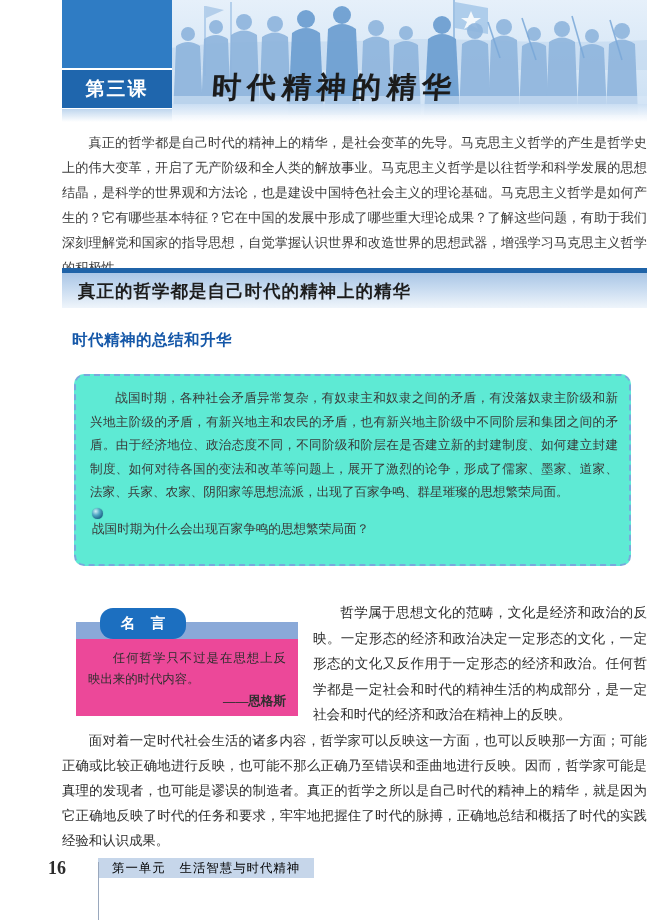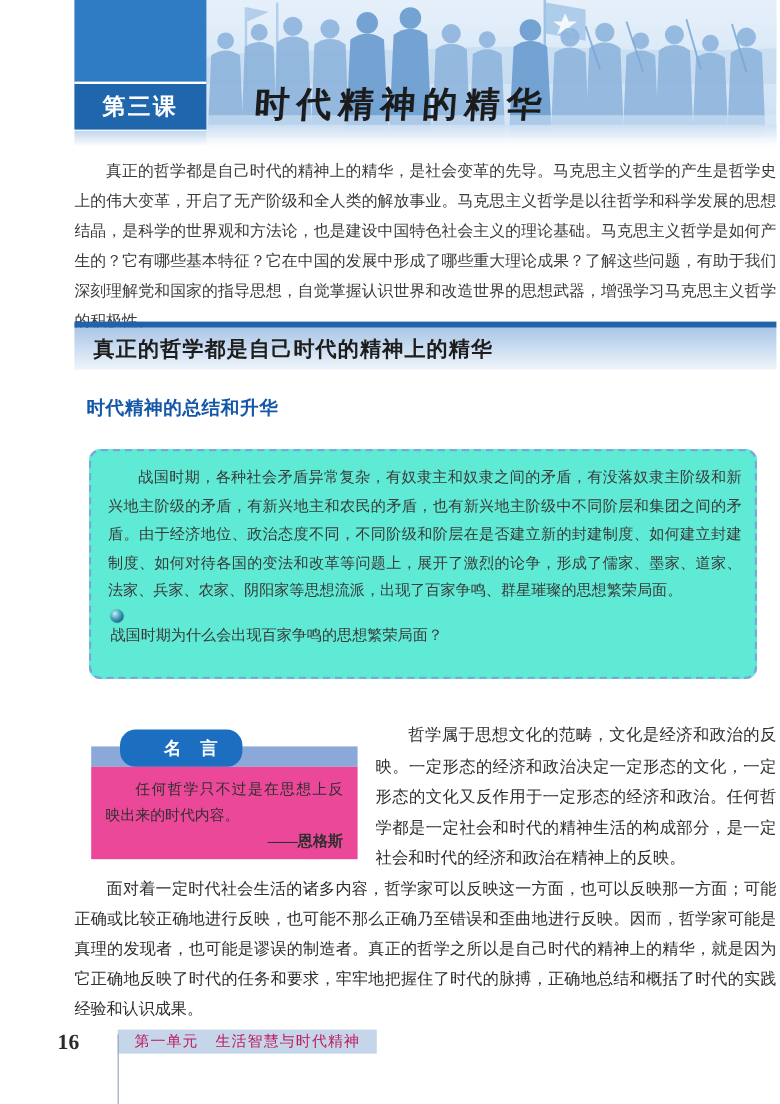--- a/index.html
+++ b/index.html
@@ -237,21 +237,20 @@
     background: #1c6fc0;
     color: #ffffff;
     font-size: 14.5px;
     font-weight: 700;
     letter-spacing: 6px;
     text-indent: 6px;
     display: flex;
     align-items: center;
     justify-content: center;
     font-family: "Liberation Serif", "DejaVu Serif", serif;
-    padding-left: 16px;
   }
   .quote-body {
     position: absolute;
     left: 0;
     top: 31px;
     width: 222px;
     height: 77px;
     background: #ec4899;
     box-sizing: border-box;
     padding: 9px 12px 0 12px;
@@ -320,21 +319,21 @@
     font-family: Liberation Serif, serif;
   }
   .footer-band {
     margin-left: 8px;
     height: 20px;
     background: #c6d6ea;
     display: flex;
     align-items: center;
     padding: 0 14px;
     font-size: 12.4px;
-    color: #be185d;
+    color: #000000;
     letter-spacing: 1px;
     font-family: "Liberation Sans", "DejaVu Sans", sans-serif;
   }
   .footer-unit { margin-right: 14px; }
 </style>
 </head>
 <body>
 
 <div class="page">
 

